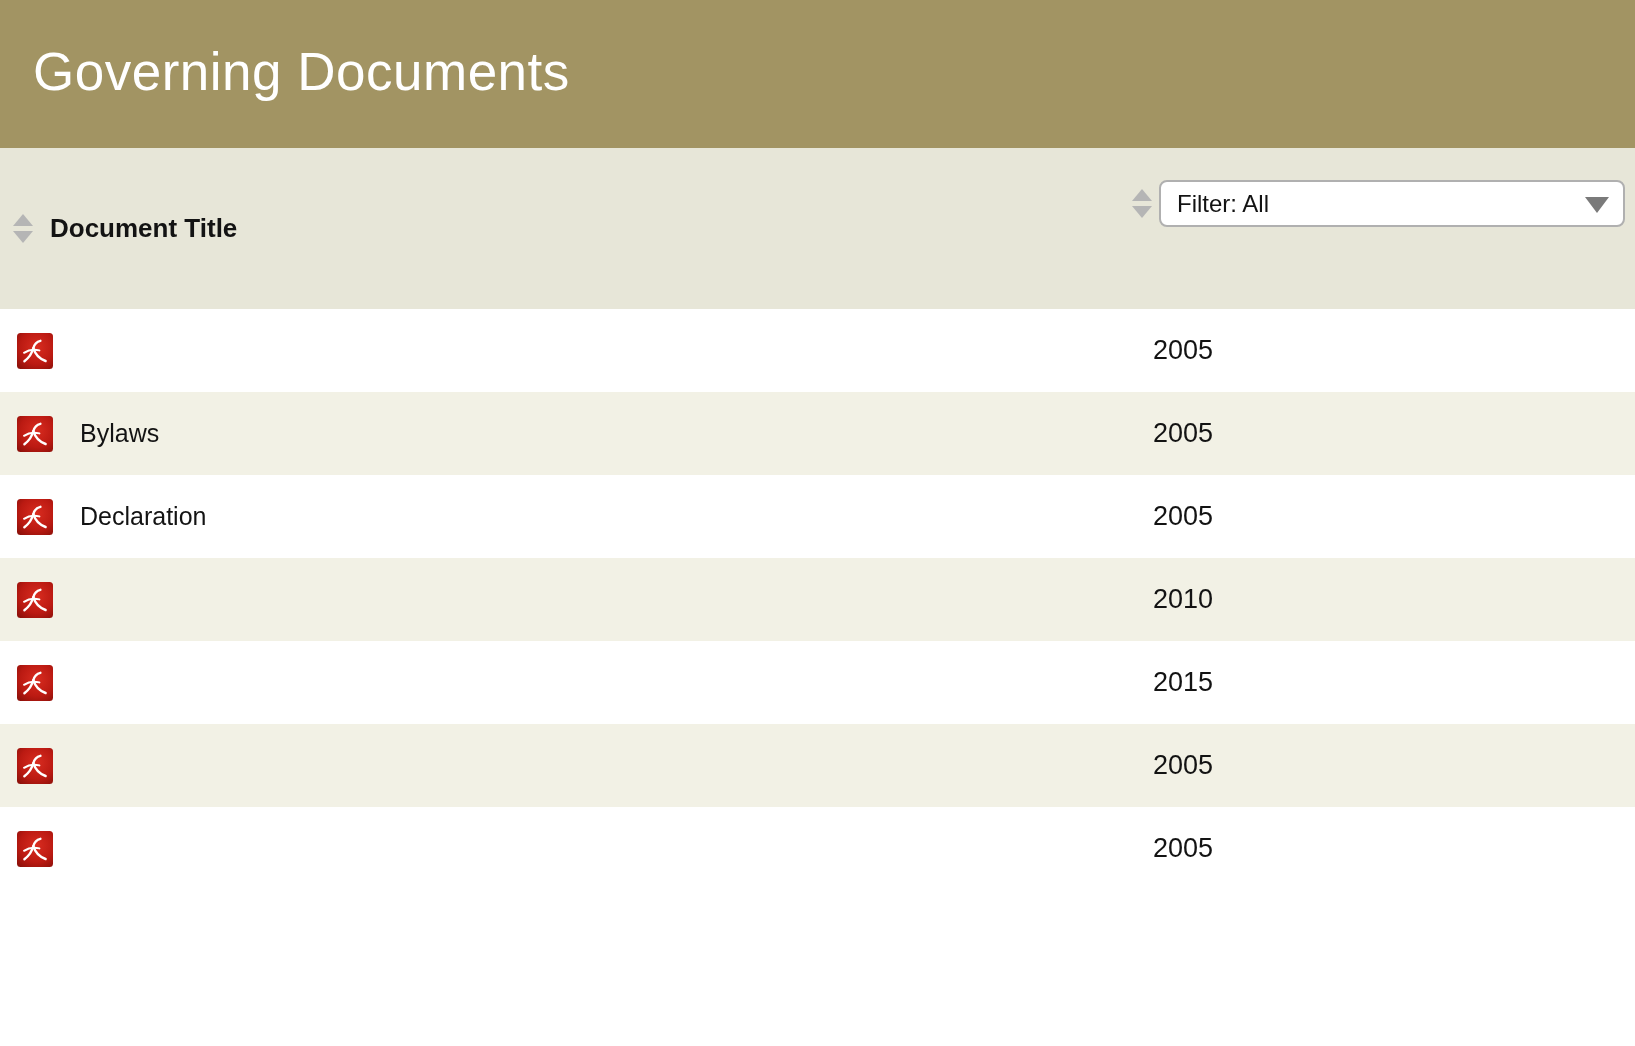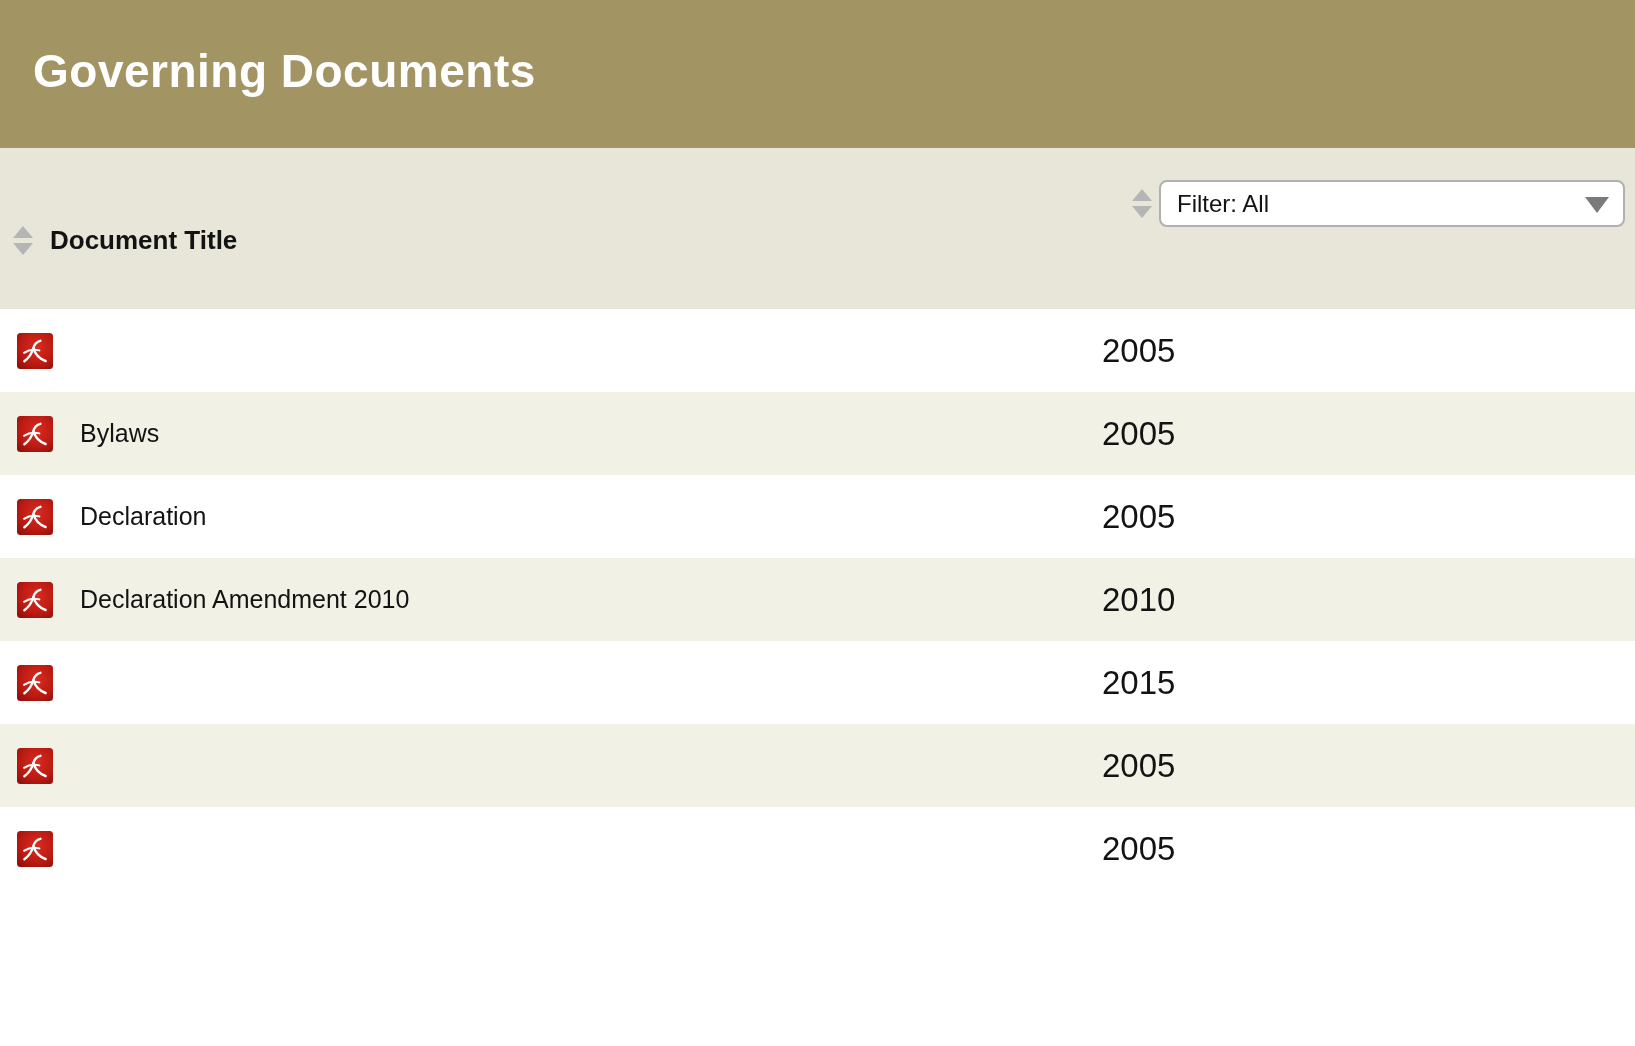--- a/index.html
+++ b/index.html
@@ -24,21 +24,21 @@
   .page { width: 1635px; height: 1046px; display: flex; flex-direction: column; }
 
   
   .page-header {
     height: 148px; flex: none;
     background: var(--header-bg);
     display: flex; align-items: center;
     padding-left: 33px; padding-bottom: 6px;
   }
   .page-header h1 {
-    font-size: 46px; font-weight: 700;
+    font-size: 53px; font-weight: 400;
     color: var(--title-text);
     letter-spacing: 0.5px;
   }
 
   
   .thead {
     height: 161px; flex: none;
     background: var(--thead-bg);
     position: relative;
   }
@@ -50,21 +50,21 @@
     width: 0; height: 0;
     border-left: 10px solid transparent; border-right: 10px solid transparent;
     border-bottom: 12px solid var(--sort-arrow);
   }
   .tri-down {
     width: 0; height: 0;
     border-left: 10px solid transparent; border-right: 10px solid transparent;
     border-top: 12px solid var(--sort-arrow);
   }
   .col-title {
-    position: absolute; left: 13px; top: 12px; height: 100%;
+    position: absolute; left: 13px; top: 0; height: 100%;
     display: flex; align-items: center;
   }
   .th-label {
     margin-left: 17px;
     font-size: 26px; font-weight: 700;
   }
   .col-year { position: absolute; left: 1132px; top: 20px; }
   .year-label { margin-left: 38px; font-size: 22px; font-weight: 700; }
   .filter-row { display: flex; align-items: center; margin-top: 12px; }
   .filter-row .sort { margin-right: 7px; }
@@ -93,21 +93,21 @@
     height: 83px;
     display: flex; align-items: center;
     padding-left: 17px;
     position: relative;
     background: var(--row-bg);
     cursor: pointer;
   }
   .row:nth-child(even) { background: var(--row-alt-bg); }
   .pdf-icon { width: 36px; height: 36px; flex: none; margin-right: 27px; display: inline-flex; }
   .doc-title { font-size: 25px; }
-  .doc-year { position: absolute; left: 1102px; font-size: 33px; }
+  .doc-year { position: absolute; left: 1153px; font-size: 27px; }
 </style>
 </head>
 <body>
 
 <svg width="0" height="0" style="position:absolute" aria-hidden="true">
   <defs>
     <radialGradient id="pdfGrad" cx="0.55" cy="0.4" r="0.85">
       <stop offset="0" stop-color="#d92c20"></stop>
       <stop offset="0.55" stop-color="#bb1a12"></stop>
       <stop offset="1" stop-color="#7e0d07"></stop>
@@ -194,21 +194,20 @@
     <span class="pdf-icon">
       <svg width="36" height="36" viewBox="0 0 36 36">
         <rect x="0" y="0" width="36" height="36" rx="3.5" fill="url(#pdfGrad)"></rect>
         <g fill="none" stroke="#ffffff" stroke-width="2.4" stroke-linecap="round">
           <path d="M23.4 7.8 C18.6 8.9 17.2 11.8 16.3 15.2 C15.2 19.5 11.8 24.8 7.4 28.2"></path>
           <path d="M16.3 15.2 C18.1 20.9 22.3 25.9 28.6 28.0"></path>
           <path d="M7.0 19.8 C11.4 16.8 17.9 16.2 22.4 17.4" stroke-width="2.0"></path>
         </g>
       </svg>
     </span>
-    <span class="doc-title">Declaration Amendment 2010</span>
     <span class="doc-year">2010</span>
   </div>
 
   <div class="row">
     <span class="pdf-icon">
       <svg width="36" height="36" viewBox="0 0 36 36">
         <rect x="0" y="0" width="36" height="36" rx="3.5" fill="url(#pdfGrad)"></rect>
         <g fill="none" stroke="#ffffff" stroke-width="2.4" stroke-linecap="round">
           <path d="M23.4 7.8 C18.6 8.9 17.2 11.8 16.3 15.2 C15.2 19.5 11.8 24.8 7.4 28.2"></path>
           <path d="M16.3 15.2 C18.1 20.9 22.3 25.9 28.6 28.0"></path>

